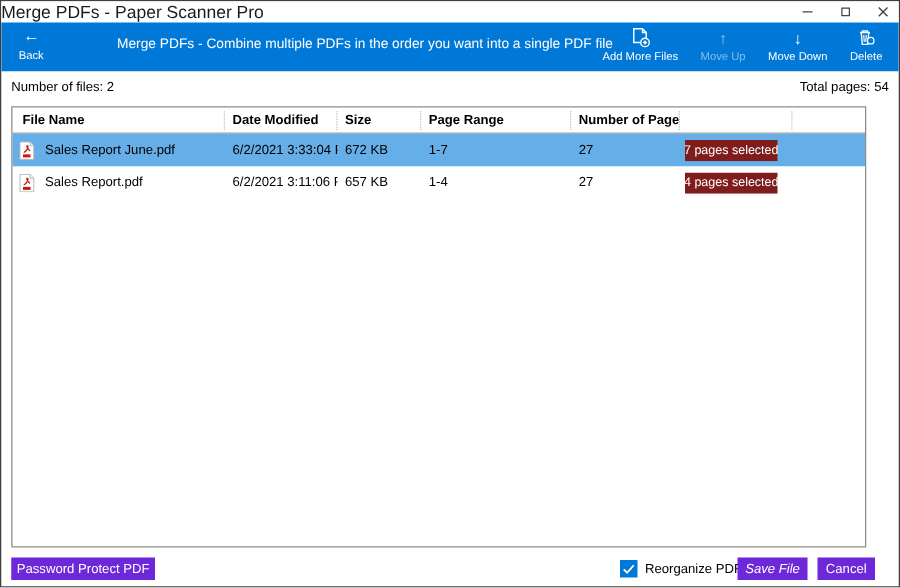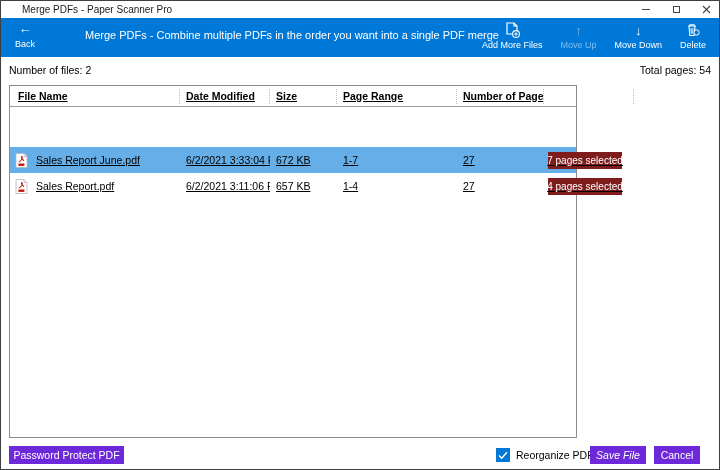--- a/index.html
+++ b/index.html
@@ -3,53 +3,53 @@
 <meta charset="utf-8">
 <style>
   * { margin:0; padding:0; box-sizing:border-box; font-family:"Liberation Sans", sans-serif; }
   html,body { width:720px; height:470px; background:#e8e8e8; }
   .window {
     position:relative; width:720px; height:470px;
     background:#fff; border:1px solid #3f3f3f; overflow:hidden;
   }
   
   .titlebar { position:absolute; top:0; left:0; right:0; height:17px; background:#fff; }
-  .titlebar-text { position:absolute; left:21px; top:0; line-height:17px; font-size:10px; color:#1a1a1a; white-space:nowrap; }
+  .titlebar-text { position:absolute; left:0; top:0; line-height:17px; font-size:14px; color:#1a1a1a; white-space:nowrap; }
   .win-controls { position:absolute; right:8px; top:0; height:17px; display:flex; align-items:center; gap:20px; }
   .ctrl { display:flex; align-items:center; justify-content:center; width:10px; height:12px; cursor:default; }
   .glyph-min { width:8px; height:1px; background:#444; }
   .glyph-max { width:7px; height:7px; border:1px solid #444; }
   
   .cmdbar { position:absolute; top:17px; left:0; right:0; height:39px; background:#0078D7; color:#fff; }
   .back-btn { position:absolute; left:4px; top:4px; width:40px; display:flex; flex-direction:column; align-items:center; cursor:pointer; }
   .back-arrow { font-size:13px; line-height:14px; }
   .back-label { font-size:9px; margin-top:3px; }
   .cmd-title { position:absolute; left:44px; top:10px; width:494px; text-align:center; font-size:11px; line-height:14px; white-space:nowrap; }
   .cmd-actions { position:absolute; right:4px; top:4px; display:flex; }
   .cmd-action { display:flex; flex-direction:column; align-items:center; padding:0 9px; cursor:pointer; }
   .cmd-action .ico { height:16px; display:flex; align-items:flex-end; justify-content:center; font-size:13px; line-height:15px; }
   .cmd-action .lbl { font-size:9px; margin-top:2px; white-space:nowrap; }
   .cmd-action.disabled { opacity:.5; cursor:default; }
   
   .summary-left  { position:absolute; top:63px; left:8px;  font-size:10.5px; color:#000; }
   .summary-right { position:absolute; top:63px; right:8px; font-size:10.5px; color:#000; display:flex; gap:34px;flex-direction:column; }
   
-  .table { position:absolute; left:8px; top:84px; width:568px; height:353px; border:1px solid #8c8c8c; background:#fff;text-decoration:underline; }
+  .table { position:absolute; left:8px; top:84px; width:684px; height:353px; border:1px solid #8c8c8c; background:#fff; }
   .thead { display:flex; height:21px; align-items:center; border-bottom:1px solid #9c9c9c; font-size:10.5px; font-weight:bold; color:#000; }
   .thead .cell { border-right:1px dotted #bdbdbd; height:15px; line-height:15px; }
   .cell { flex:0 0 auto; padding-left:6px; overflow:hidden; white-space:nowrap; }
   .c-name  { width:170px; padding-left:8px; }
   .c-date  { width:90px; }
   .c-size  { width:67px; }
   .c-range { width:120px; }
   .c-pages { width:87px; }
   .c-btn   { width:90px; }
   .c-last  { flex:1 1 auto; border-right:none !important; }
   .trow { display:flex; height:26px; align-items:center; font-size:10.5px; color:#000; cursor:default; }
-  .trow.selected { background:#66AEE7;margin-top:40px; }
+  .trow.selected { background:#66AEE7; }
   .filecell { display:flex; align-items:center; gap:8px; padding-left:5px; }
   .pages-btn { margin-left:4px; width:74px; height:17px; background:#7f1d1d; color:#fff;
     font-size:10px; display:flex; align-items:center; justify-content:center; cursor:pointer; }
   
   .btn { position:absolute; height:18px; background:#6d28d9; color:#fff; font-size:10.5px;
     display:flex; align-items:center; justify-content:center; cursor:pointer; }
   .btn-password { left:8px;  top:445px; width:115px; }
   .btn-save     { left:589px; top:445px; width:56px;font-style:italic; }
   .btn-cancel   { left:653px; top:445px; width:46px; }
   .checkbox { position:absolute; left:495px; top:447px; width:14px; height:14px; background:#0078D7; cursor:pointer;
@@ -77,21 +77,21 @@
         </svg>
       </div>
     </div>
   </div>
 
   <div class="cmdbar">
     <div class="back-btn">
       <span class="back-arrow">←</span>
       <span class="back-label">Back</span>
     </div>
-    <div class="cmd-title">Merge PDFs - Combine multiple PDFs in the order you want into a single PDF merge</div>
+    <div class="cmd-title">Merge PDFs - Combine multiple PDFs in the order you want into a single PDF file</div>
     <div class="cmd-actions">
 
       <div class="cmd-action">
         <span class="ico">
           <svg width="15" height="16" viewBox="0 0 15 16">
             <path d="M2 1 h7 l3 3 v8 h-10 z" fill="none" stroke="#fff" stroke-width="1.2"></path>
             <path d="M9 1 v3 h3" fill="none" stroke="#fff" stroke-width="1.2"></path>
             <circle cx="11" cy="12" r="3.4" fill="#0078D7" stroke="#fff" stroke-width="1.1"></circle>
             <line x1="11" y1="10.4" x2="11" y2="13.6" stroke="#fff" stroke-width="1.1"></line>
             <line x1="9.4" y1="12" x2="12.6" y2="12" stroke="#fff" stroke-width="1.1"></line>

